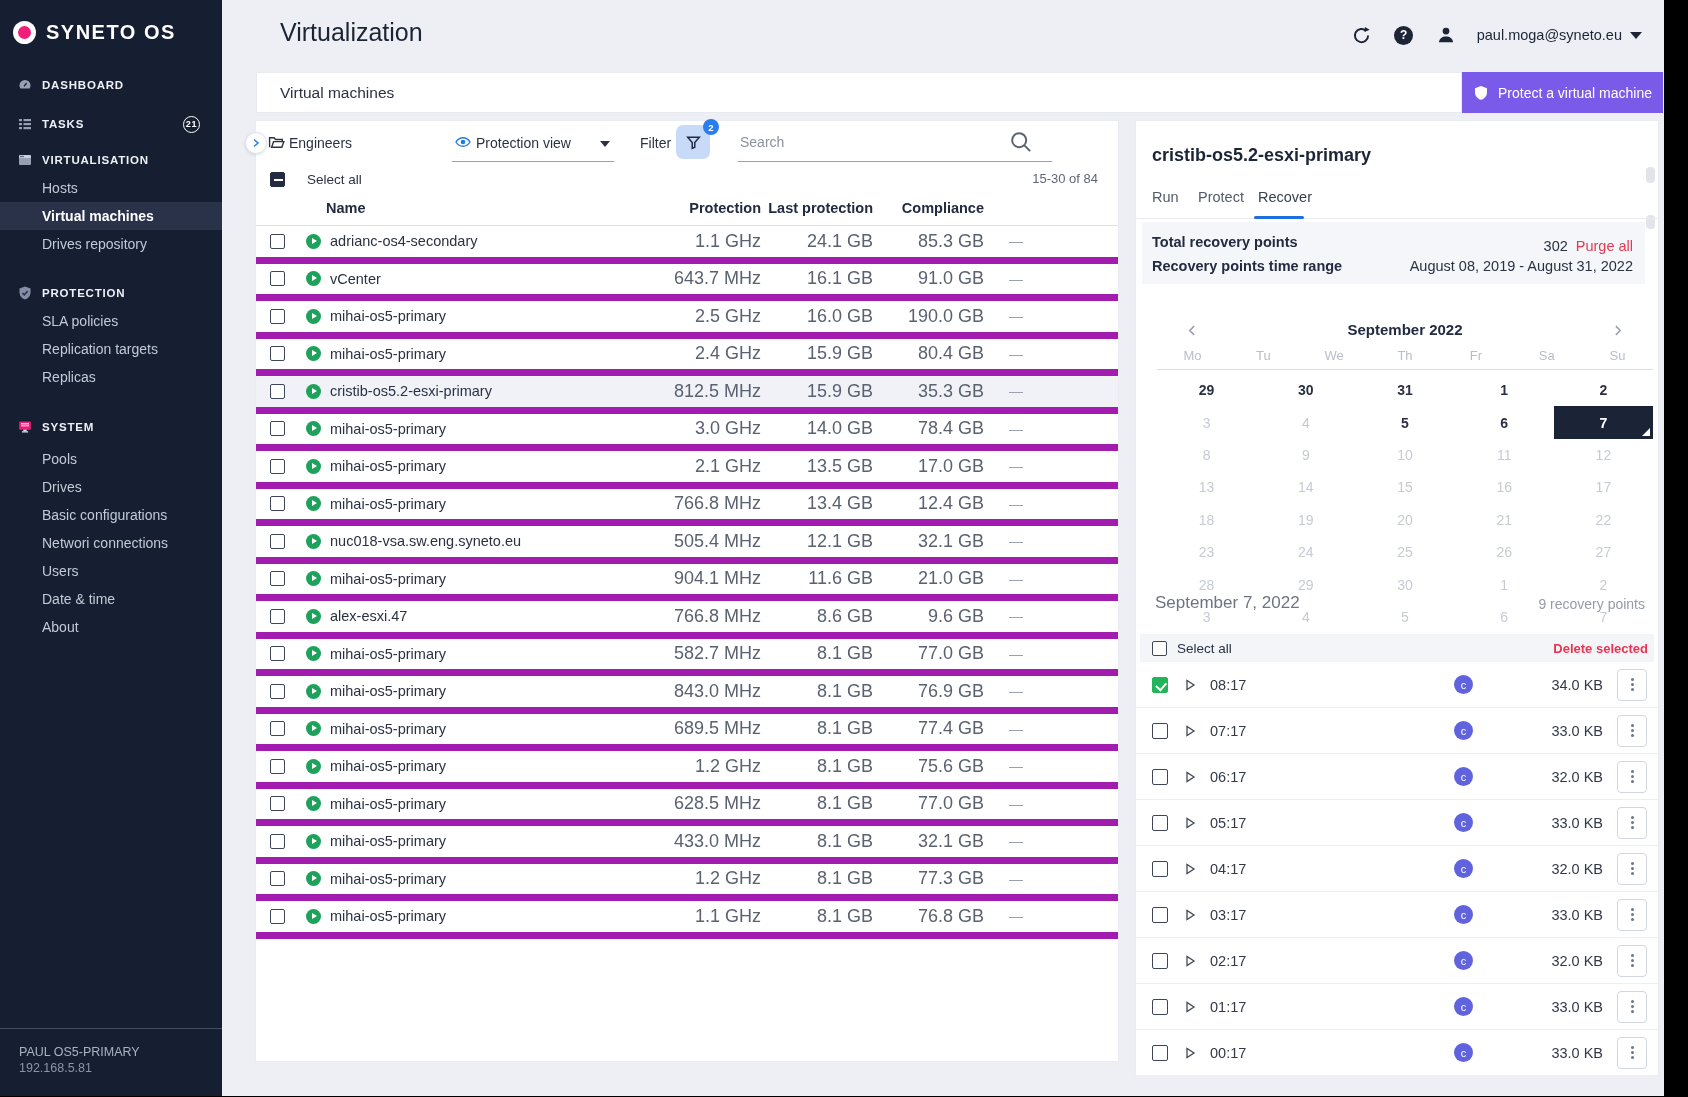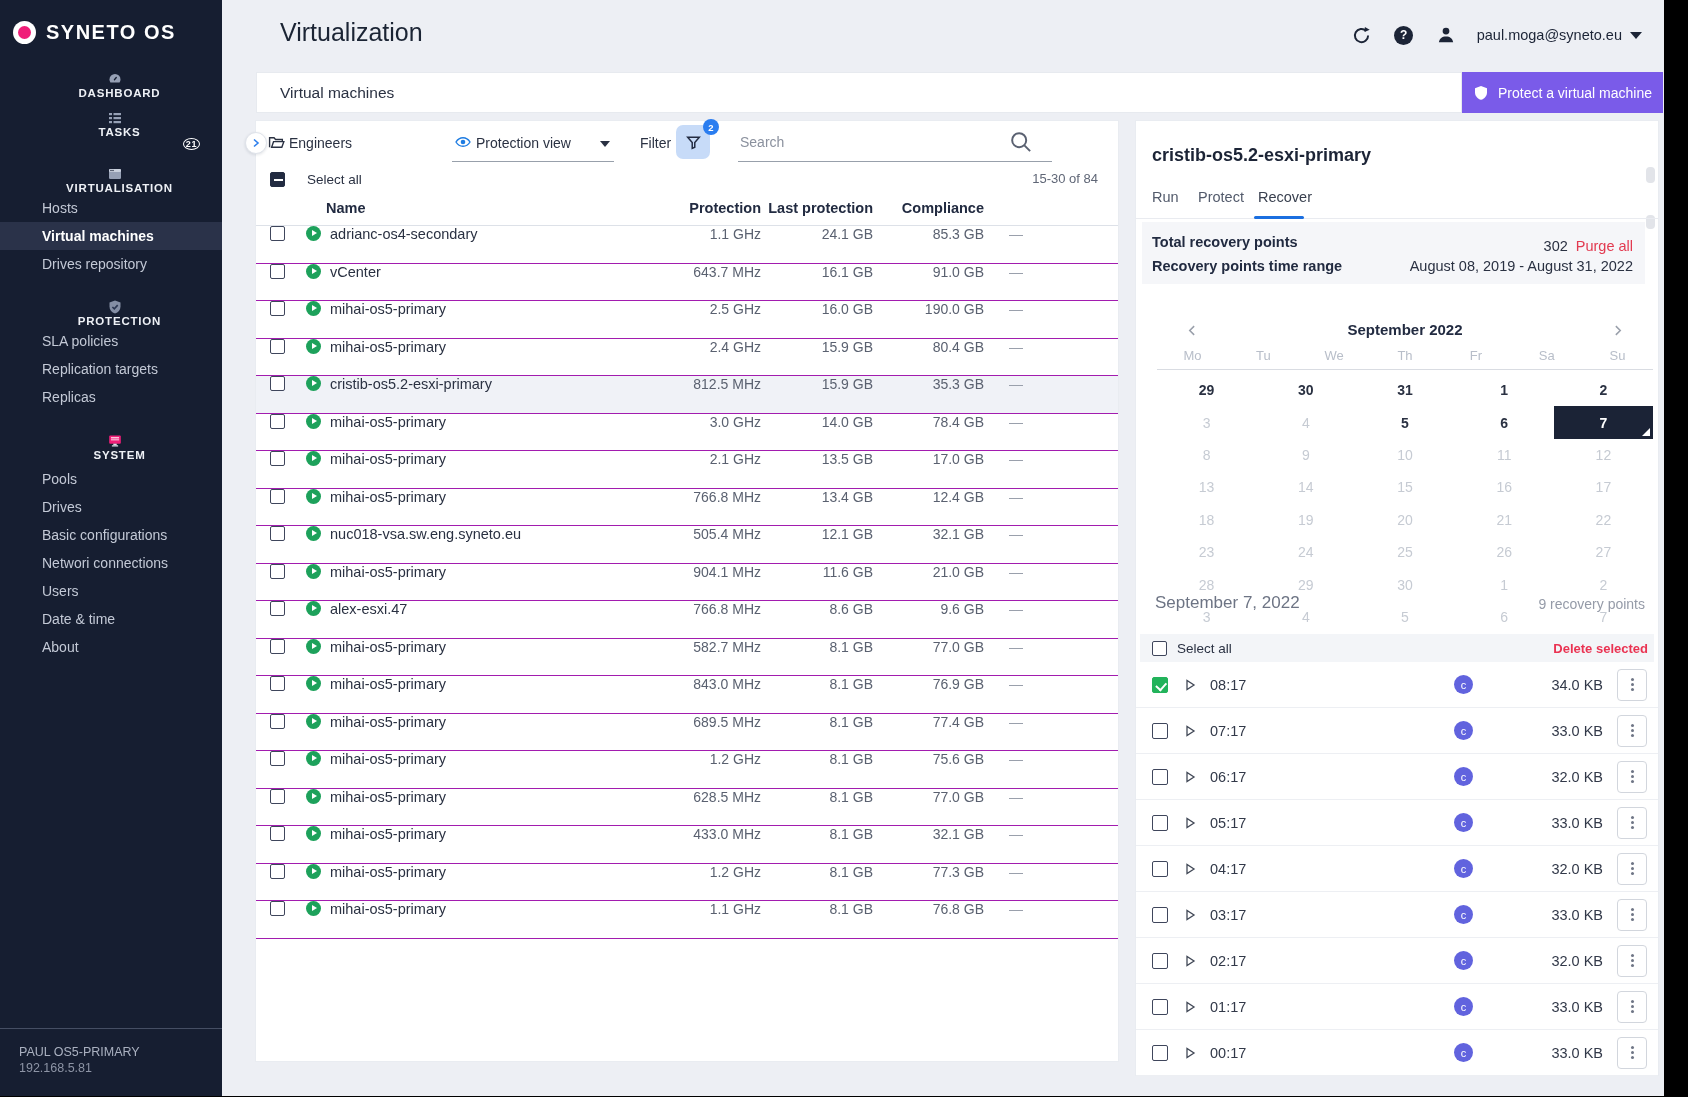--- a/index.html
+++ b/index.html
@@ -9,26 +9,26 @@
   .app { position:absolute; left:0; top:0; width:1664px; height:1096px; background:#edeff4; overflow:hidden; }
 
   
   .sidebar { position:absolute; left:0; top:0; width:222px; height:100%; background:#161e31; }
   .sb-logo { display:flex; align-items:center; gap:10px; padding:18px 0 0 13px; height:46px; }
   .sb-logo-mark { width:23px; height:23px; border-radius:50%; background:#fff; display:flex; align-items:center; justify-content:center; }
   .sb-logo-dot { width:13px; height:13px; border-radius:50%; background:#f01e78; }
   .sb-logo-text { color:#fff; font-size:20px; font-weight:800; letter-spacing:1.5px; }
   .sb-item { height:28px; display:flex; align-items:center; padding-left:17px; cursor:default; }
   .sb-item .ic { width:16px; height:16px; margin-right:9px; flex:0 0 16px; display:flex; align-items:center; justify-content:center; }
-  .sb-head { color:#eef1f6; font-size:11.5px; font-weight:700; letter-spacing:.8px;flex-direction:column; }
+  .sb-head { color:#eef1f6; font-size:11.5px; font-weight:700; letter-spacing:.8px; }
   .sb-sub { padding-left:42px; color:#c3c9d6; font-size:14px; }
   .sb-sub.active { background:#2a3249; color:#fff; font-weight:700; }
   .sb-badge { margin-left:auto; margin-right:22px; width:17px; height:17px; border:1.5px solid #fff; border-radius:50%;
               color:#fff; font-size:9px; font-weight:700; display:flex; align-items:center; justify-content:center; }
-  .mt25{margin-top:25px}.mt11{margin-top:11px}.mt12{margin-top:28px}.mt21{margin-top:21px}.mt22{margin-top:22px}.mt4{margin-top:4px}
+  .mt25{margin-top:25px}.mt11{margin-top:11px}.mt12{margin-top:8px}.mt21{margin-top:21px}.mt22{margin-top:22px}.mt4{margin-top:4px}
   .sb-footer { position:absolute; left:0; right:0; top:1028px; border-top:1px solid #454e63; padding:14px 0 0 19px; }
   .sb-node { color:#aab1c0; font-size:12.5px; line-height:18px; }
   .sb-ip { color:#8d94a5; font-size:12.5px; }
 
   
   .page-title { position:absolute; left:280px; top:18px; font-size:25px; color:#1b2434; font-weight:500; }
   .hdr-right { position:absolute; right:22px; top:22px; height:26px; display:flex; align-items:center; gap:0; }
   .hdr-ic { width:26px; height:26px; display:flex; align-items:center; justify-content:center; margin-right:16px; cursor:pointer; }
   .help-circle { width:19px; height:19px; border-radius:50%; background:#1c2436; color:#fff; font-size:12px; font-weight:700;
                  display:flex; align-items:center; justify-content:center; }
@@ -73,27 +73,27 @@
   .pagination { position:absolute; right:20px; top:6px; font-size:13px; color:#5f6676; }
 
   .vm-head { position:absolute; left:0; top:71px; width:100%; height:34px; border-bottom:1px solid #dde1e8; font-weight:700; font-size:14.5px; color:#222b41; }
   .vm-head span { position:absolute; top:8px; }
   .th-name { left:70px; }
   .th-prot { right:357px; }
   .th-last { right:245px; }
   .th-comp { right:134px; }
 
   .vm-rows { position:absolute; left:0; top:105px; width:100%; }
-  .vm-row { height:37.5px; display:flex; padding-left:14px; border-bottom:1px solid #a21caf; }
+  .vm-row { height:37.5px; display:flex; align-items:center; padding-left:14px; border-bottom:7px solid #a21caf; }
   .vm-row.selected { background:#f0f2f7; }
   .vm-row .cb { margin-right:21px; }
   .play { width:15px; height:15px; border-radius:50%; background:#1da15b; margin-right:9px; position:relative; flex:0 0 15px; }
   .play::after { content:""; position:absolute; left:6px; top:4px; width:0; height:0; border-left:5px solid #fff; border-top:3.5px solid transparent; border-bottom:3.5px solid transparent; }
   .vm-name { flex:1; font-size:14.5px; color:#2a3142; white-space:nowrap; overflow:hidden; }
-  .vm-val { font-size:14px; color:#5a6170; text-align:right; }
+  .vm-val { font-size:18px; color:#5a6170; text-align:right; }
   .vm-prot { width:100px; margin-right:17px; }
   .vm-last { width:95px; margin-right:16px; }
   .vm-comp { width:95px; margin-right:13px; }
   .vm-dash { width:38px; margin-right:83px; text-align:center; font-size:14px; color:#9aa0ac; }
 
   
   .rp { position:absolute; left:1136px; top:121px; width:522px; height:954px; background:#fff; box-shadow:0 0 0 1px #e9ecf1; }
   .rp-title { position:absolute; left:16px; top:24px; font-size:18px; font-weight:700; color:#1c2436; }
   .rp-scroll { position:absolute; right:3px; width:9px; border-radius:4px; background:#e2e4e9; }
   .rp-tabs { position:absolute; left:0; top:58px; width:100%; height:40px; border-bottom:1px solid #e9ebf0; }

